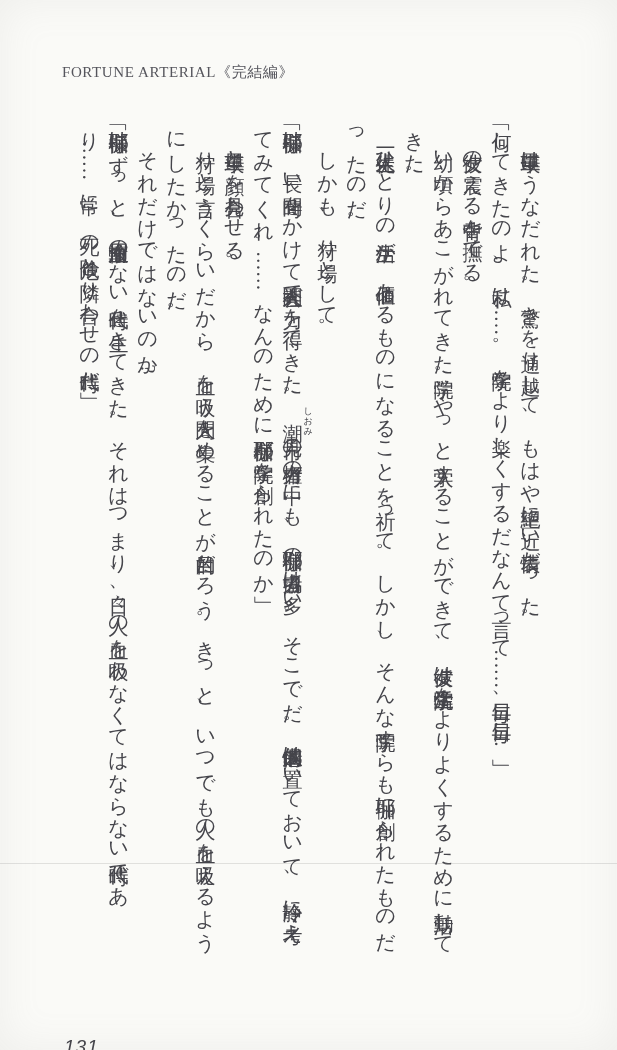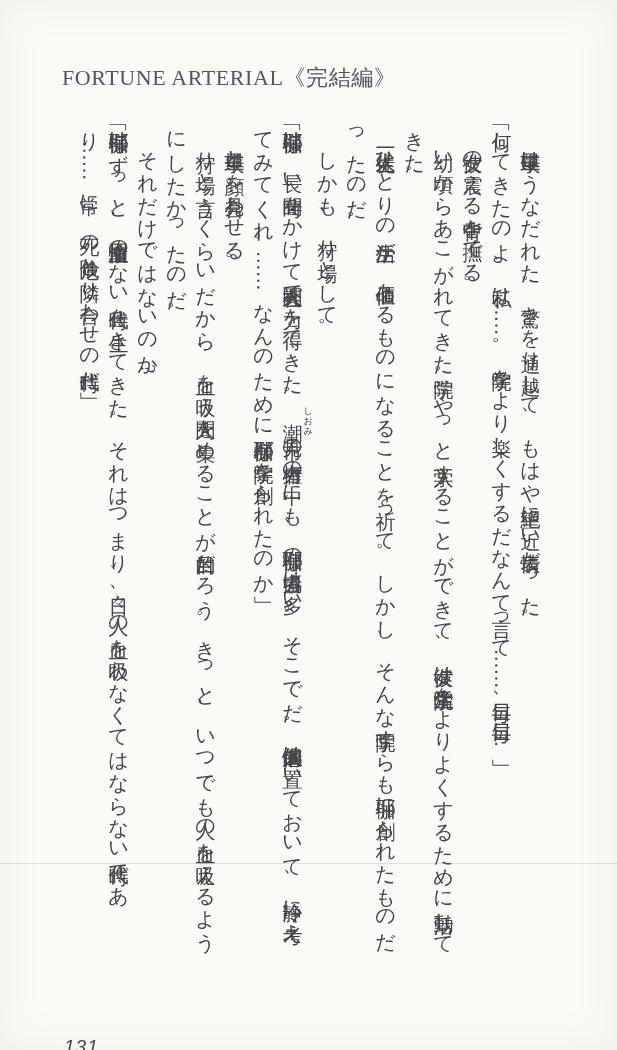--- a/index.html
+++ b/index.html
@@ -17,21 +17,21 @@
   .page {
     position: absolute;
     inset: 0;
     box-shadow: inset 0 0 40px rgba(160,160,155,0.12);
   }
   
   .running-head {
     position: absolute;
     left: 62px;
     top: 63px;
-    font-size: 22px;
+    font-size: 15px;
     letter-spacing: 0.6px;
     color: var(--header-ink, #55555c);
     white-space: nowrap;
   }
   
   .text-block {
     position: absolute;
     top: 118px;
     right: 72px;
     height: 835px;

